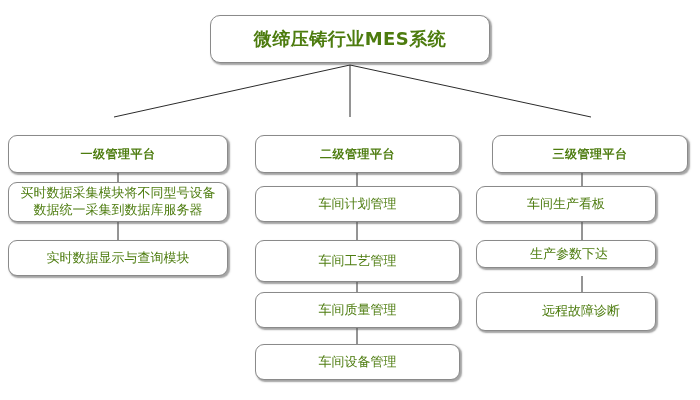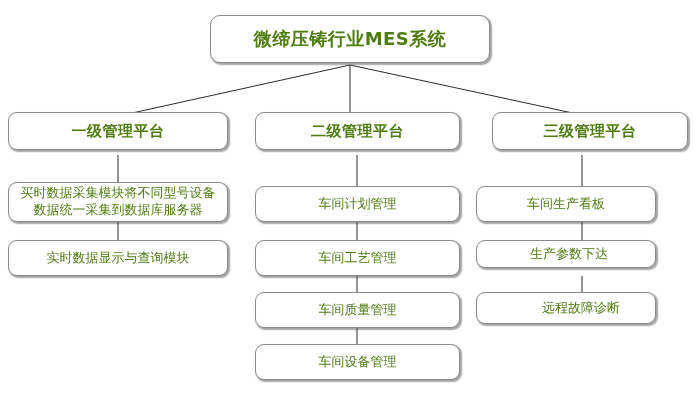--- a/index.html
+++ b/index.html
@@ -51,23 +51,23 @@
     width: 280px;
     height: 48px;
     border-radius: 10px;
     font-size: 18px;
     font-weight: bold;
     letter-spacing: 0.5px;
   }
 
   
   .node.platform {
-    top: 112px;
+    top: 135px;
     height: 38px;
-    font-size: 15px;
+    font-size: 12px;
     font-weight: bold;
     letter-spacing: 0.5px;
   }
   .node.platform.col1 { left: 8px;   width: 220px; }
   .node.platform.col2 { left: 255px; width: 205px; }
   .node.platform.col3 { left: 492px; width: 196px; }
 
   
   .node.leaf {
     font-size: 13px;
@@ -78,28 +78,28 @@
   .node.leaf.col1 { left: 8px;   width: 220px; }
   .node.leaf.col2 { left: 255px; width: 205px; }
   .node.leaf.col3 { left: 476px; width: 180px; }
 
   
   #c1-l0 { top: 182px; height: 40px; }
   #c1-l1 { top: 240px; height: 36px; }
 
   
   #c2-l0 { top: 186px; height: 36px; }
-  #c2-l1 { top: 240px; height: 36px; }
+  #c2-l1 { top: 240px; height: 42px; }
   #c2-l2 { top: 292px; height: 36px; }
   #c2-l3 { top: 344px; height: 36px; }
 
   
   #c3-l0 { top: 186px; height: 36px; }
   #c3-l1 { top: 240px; height: 28px; padding-left: 12px; }
-  #c3-l2 { top: 292px; height: 32px; padding-left: 36px; }
+  #c3-l2 { top: 292px; height: 39px; padding-left: 36px; }
 
   .leaf-label { display: block; }
 </style>
 </head>
 <body>
 
 <div id="diagram">
 
   <svg id="connectors" viewBox="0 0 700 400" width="700" height="400" aria-hidden="true">
     <g stroke="#2b2b2b" stroke-width="1" fill="none" shape-rendering="geometricPrecision">

